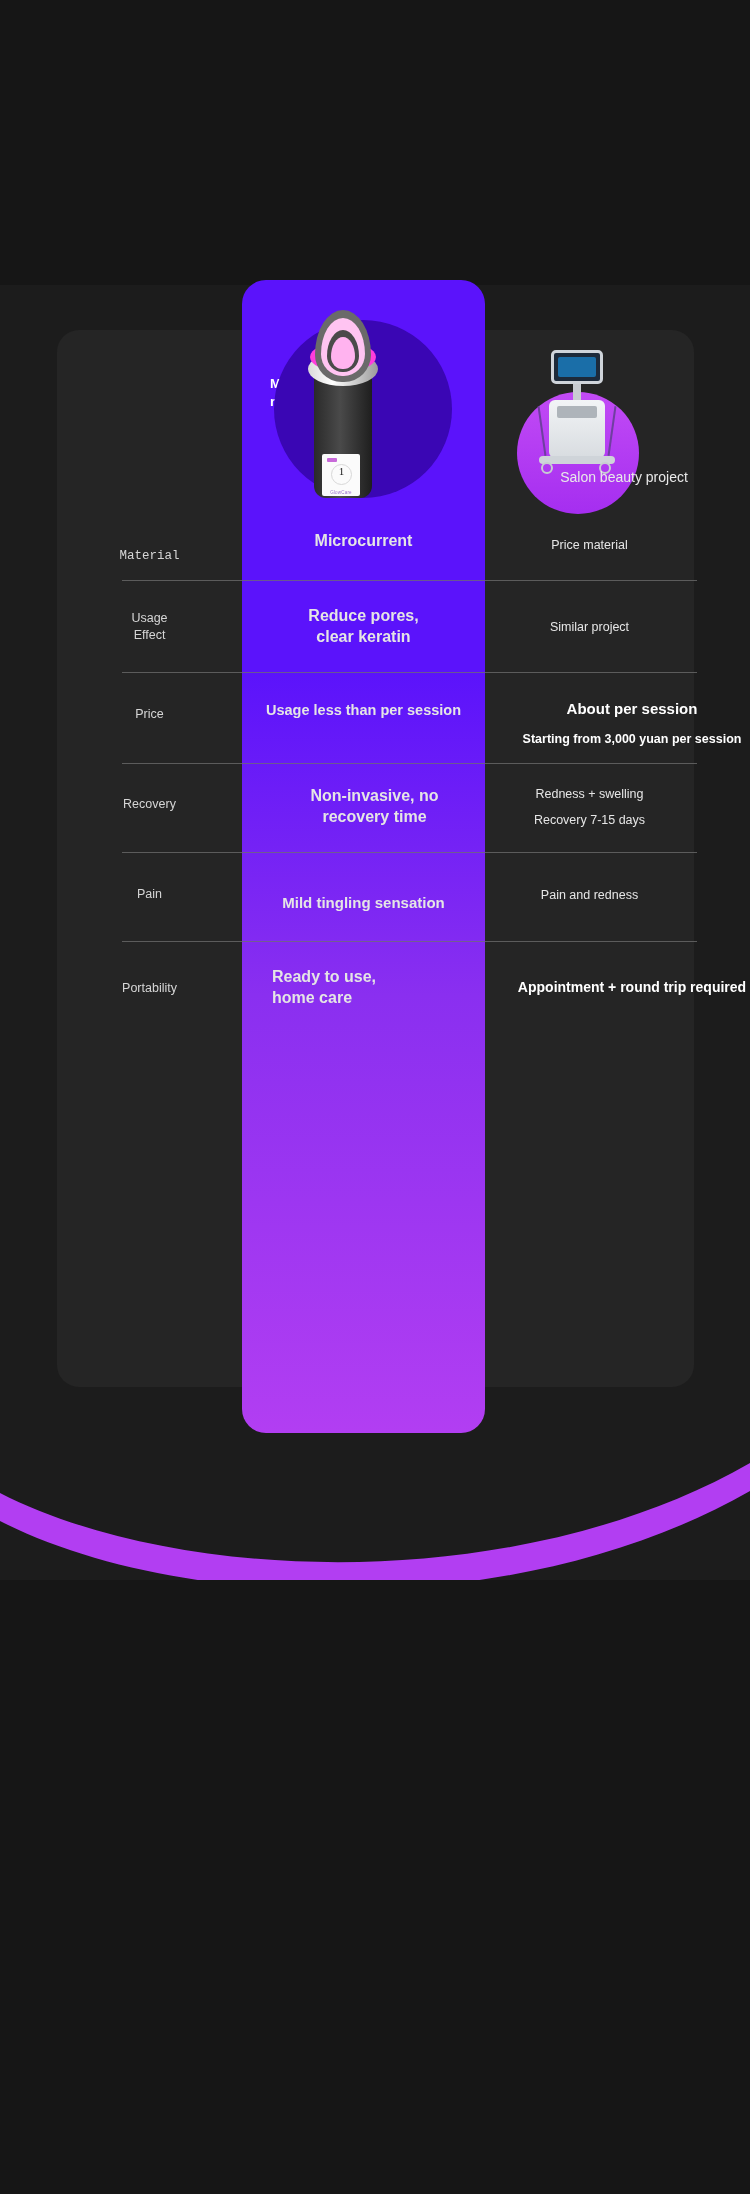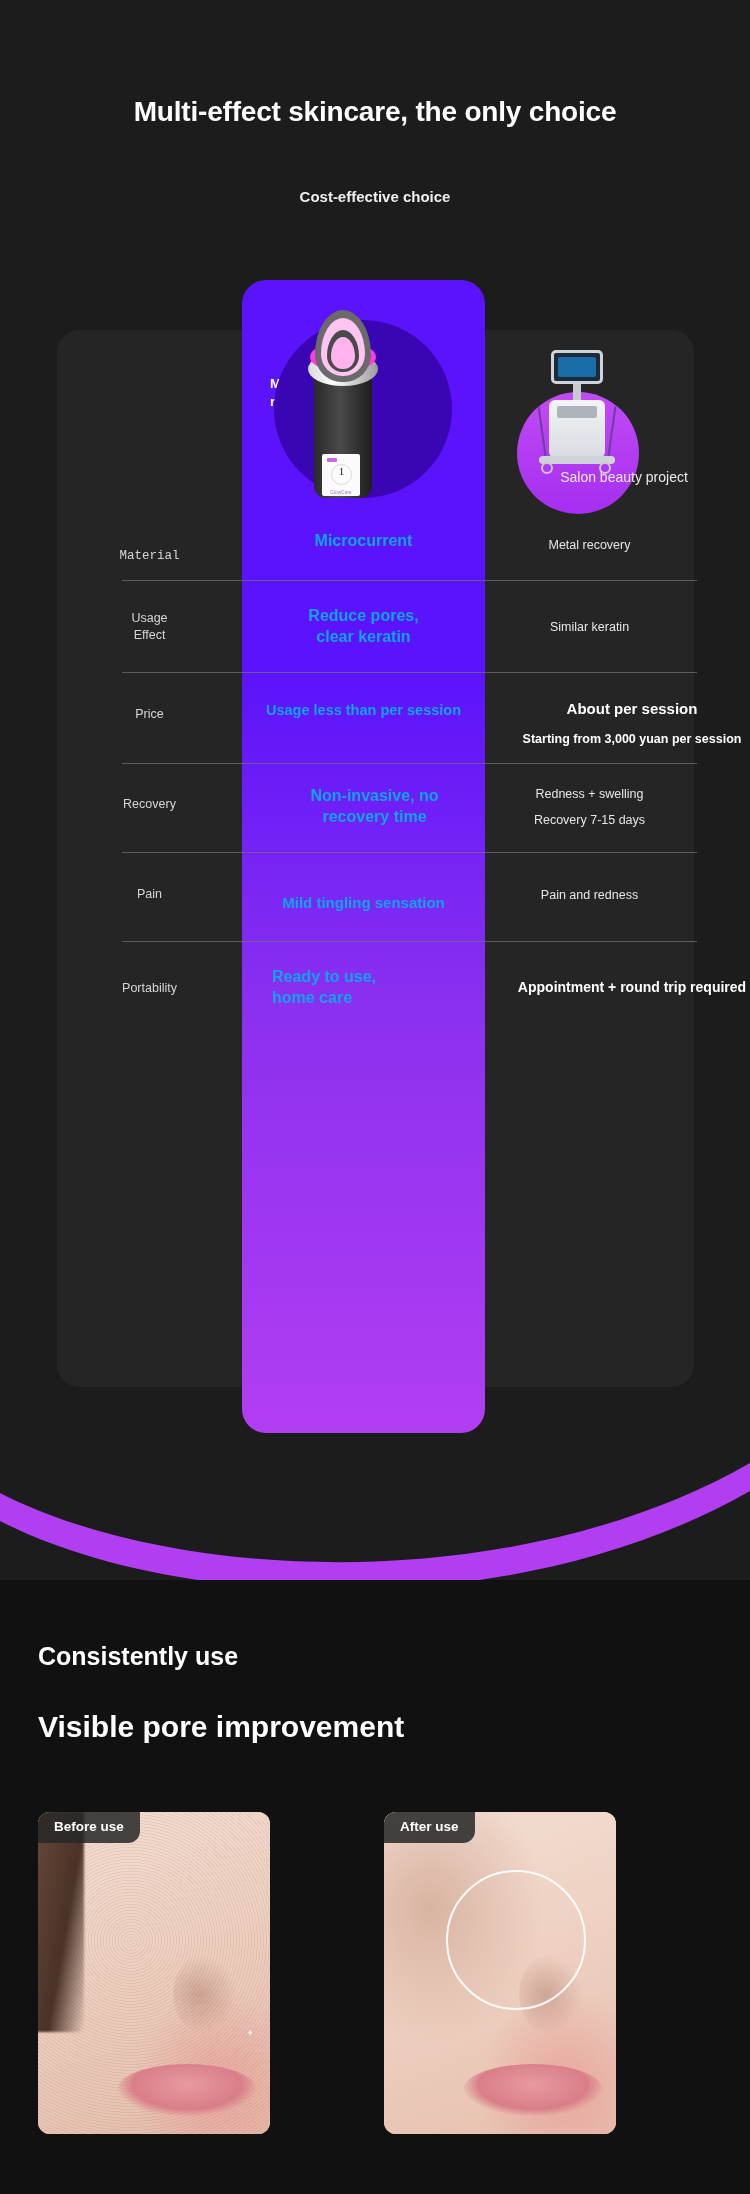--- a/index.html
+++ b/index.html
@@ -279,21 +279,21 @@
     text-align: center;
     color: #d6d6d6;
     font-size: 12.5px;
     line-height: 1.35;
   }
   .cell-mid {
     position: absolute;
     left: 185px;
     width: 243px;
     text-align: center;
-    color: #0ea5e9;
+    color: #e5e5e5;
     font-weight: bold;
     font-size: 16px;
     line-height: 1.3;
   }
   .cell-right {
     position: absolute;
     left: 428px;
     width: 209px;
     text-align: center;
     color: #e6e6e6;
@@ -402,24 +402,20 @@
     color: rgba(255,255,255,.75);
     font-size: 9px;
     font-family: "Liberation Serif", serif;
   }
 </style>
 </head>
 <body>
 
 <div class="page">
 
-  <div class="hero">
-    <div class="hero-title">Multi-effect skincare, the only choice</div>
-    <div class="hero-sub">Cost-effective choice</div>
-  </div>
 
   <div class="compare-wrap">
     <div class="table-card">
 
       <div class="media-circle-right"></div>
       <div class="salon-machine">
         <div class="sm-screen">
             <div class="sm-screen-inner"></div>
           </div>
         <div class="sm-neck"></div>
@@ -451,30 +447,30 @@
             <div class="device-dial"></div>
             <div class="device-num">1</div>
             <div class="device-brand">GlowCare</div>
           </div>
         </div>
       </div>
 
       <div class="row">
         <div class="cell-label" style="top:218px;font-family:Liberation Mono, monospace;">Material</div>
         <div class="cell-mid" style="top:201px;">Microcurrent</div>
-        <div class="cell-right" style="top:206px;">Metal recovery</div>
+        <div class="cell-right" style="top:206px;">Price material</div>
       </div>
       <div class="row-sep" style="top:250px;"></div>
 
       <div class="row">
         <div class="cell-label" style="top:280px;white-space:pre-line;">Usage
 Effect</div>
         <div class="cell-mid" style="top:276px;white-space:pre-line;">Reduce pores,
 clear keratin</div>
-        <div class="cell-right" style="top:288px;">Similar keratin</div>
+        <div class="cell-right" style="top:288px;">Similar project</div>
       </div>
       <div class="row-sep" style="top:342px;"></div>
 
       <div class="row">
         <div class="cell-label" style="top:376px;">Price</div>
         <div class="cell-mid" style="top:371px;font-size:14.5px;">Usage less than per session</div>
         <div class="cell-right big" style="top:368px;left:400px;width:350px;">About per session</div>
         <div class="cell-right" style="top:400px;left:400px;width:350px;font-size:12.5px;font-weight:bold;color:#ffffff;">Starting from 3,000 yuan per session</div>
       </div>
       <div class="row-sep" style="top:433px;"></div>
@@ -504,35 +500,14 @@
 
     </div>
   </div>
 
   <div class="wave">
     <svg width="750" height="135" viewBox="0 0 750 135" xmlns="http://www.w3.org/2000/svg" aria-hidden="true">
       <path d="M0,48 C180,140 520,150 750,18 L750,46 C520,178 180,168 0,76 Z" fill="#b23ef2"></path>
     </svg>
   </div>
 
-  <div class="results">
-    <div class="res-h1">Consistently use</div>
-    <div class="res-h2">Visible pore improvement</div>
-
-    <div class="photo before">
-      <div class="skin rough"></div>
-      <div class="hairband"></div>
-      <div class="nose-shadow"></div>
-      <div class="lips"></div>
-      <div class="wm">✦</div>
-      <div class="photo-tag">Before use</div>
-    </div>
-
-    <div class="photo after">
-      <div class="skin"></div>
-      <div class="nose-shadow"></div>
-      <div class="lips"></div>
-      <div class="highlight-circle"></div>
-      <div class="photo-tag">After use</div>
-    </div>
-  </div>
 
 </div>
 
 </body></html>

